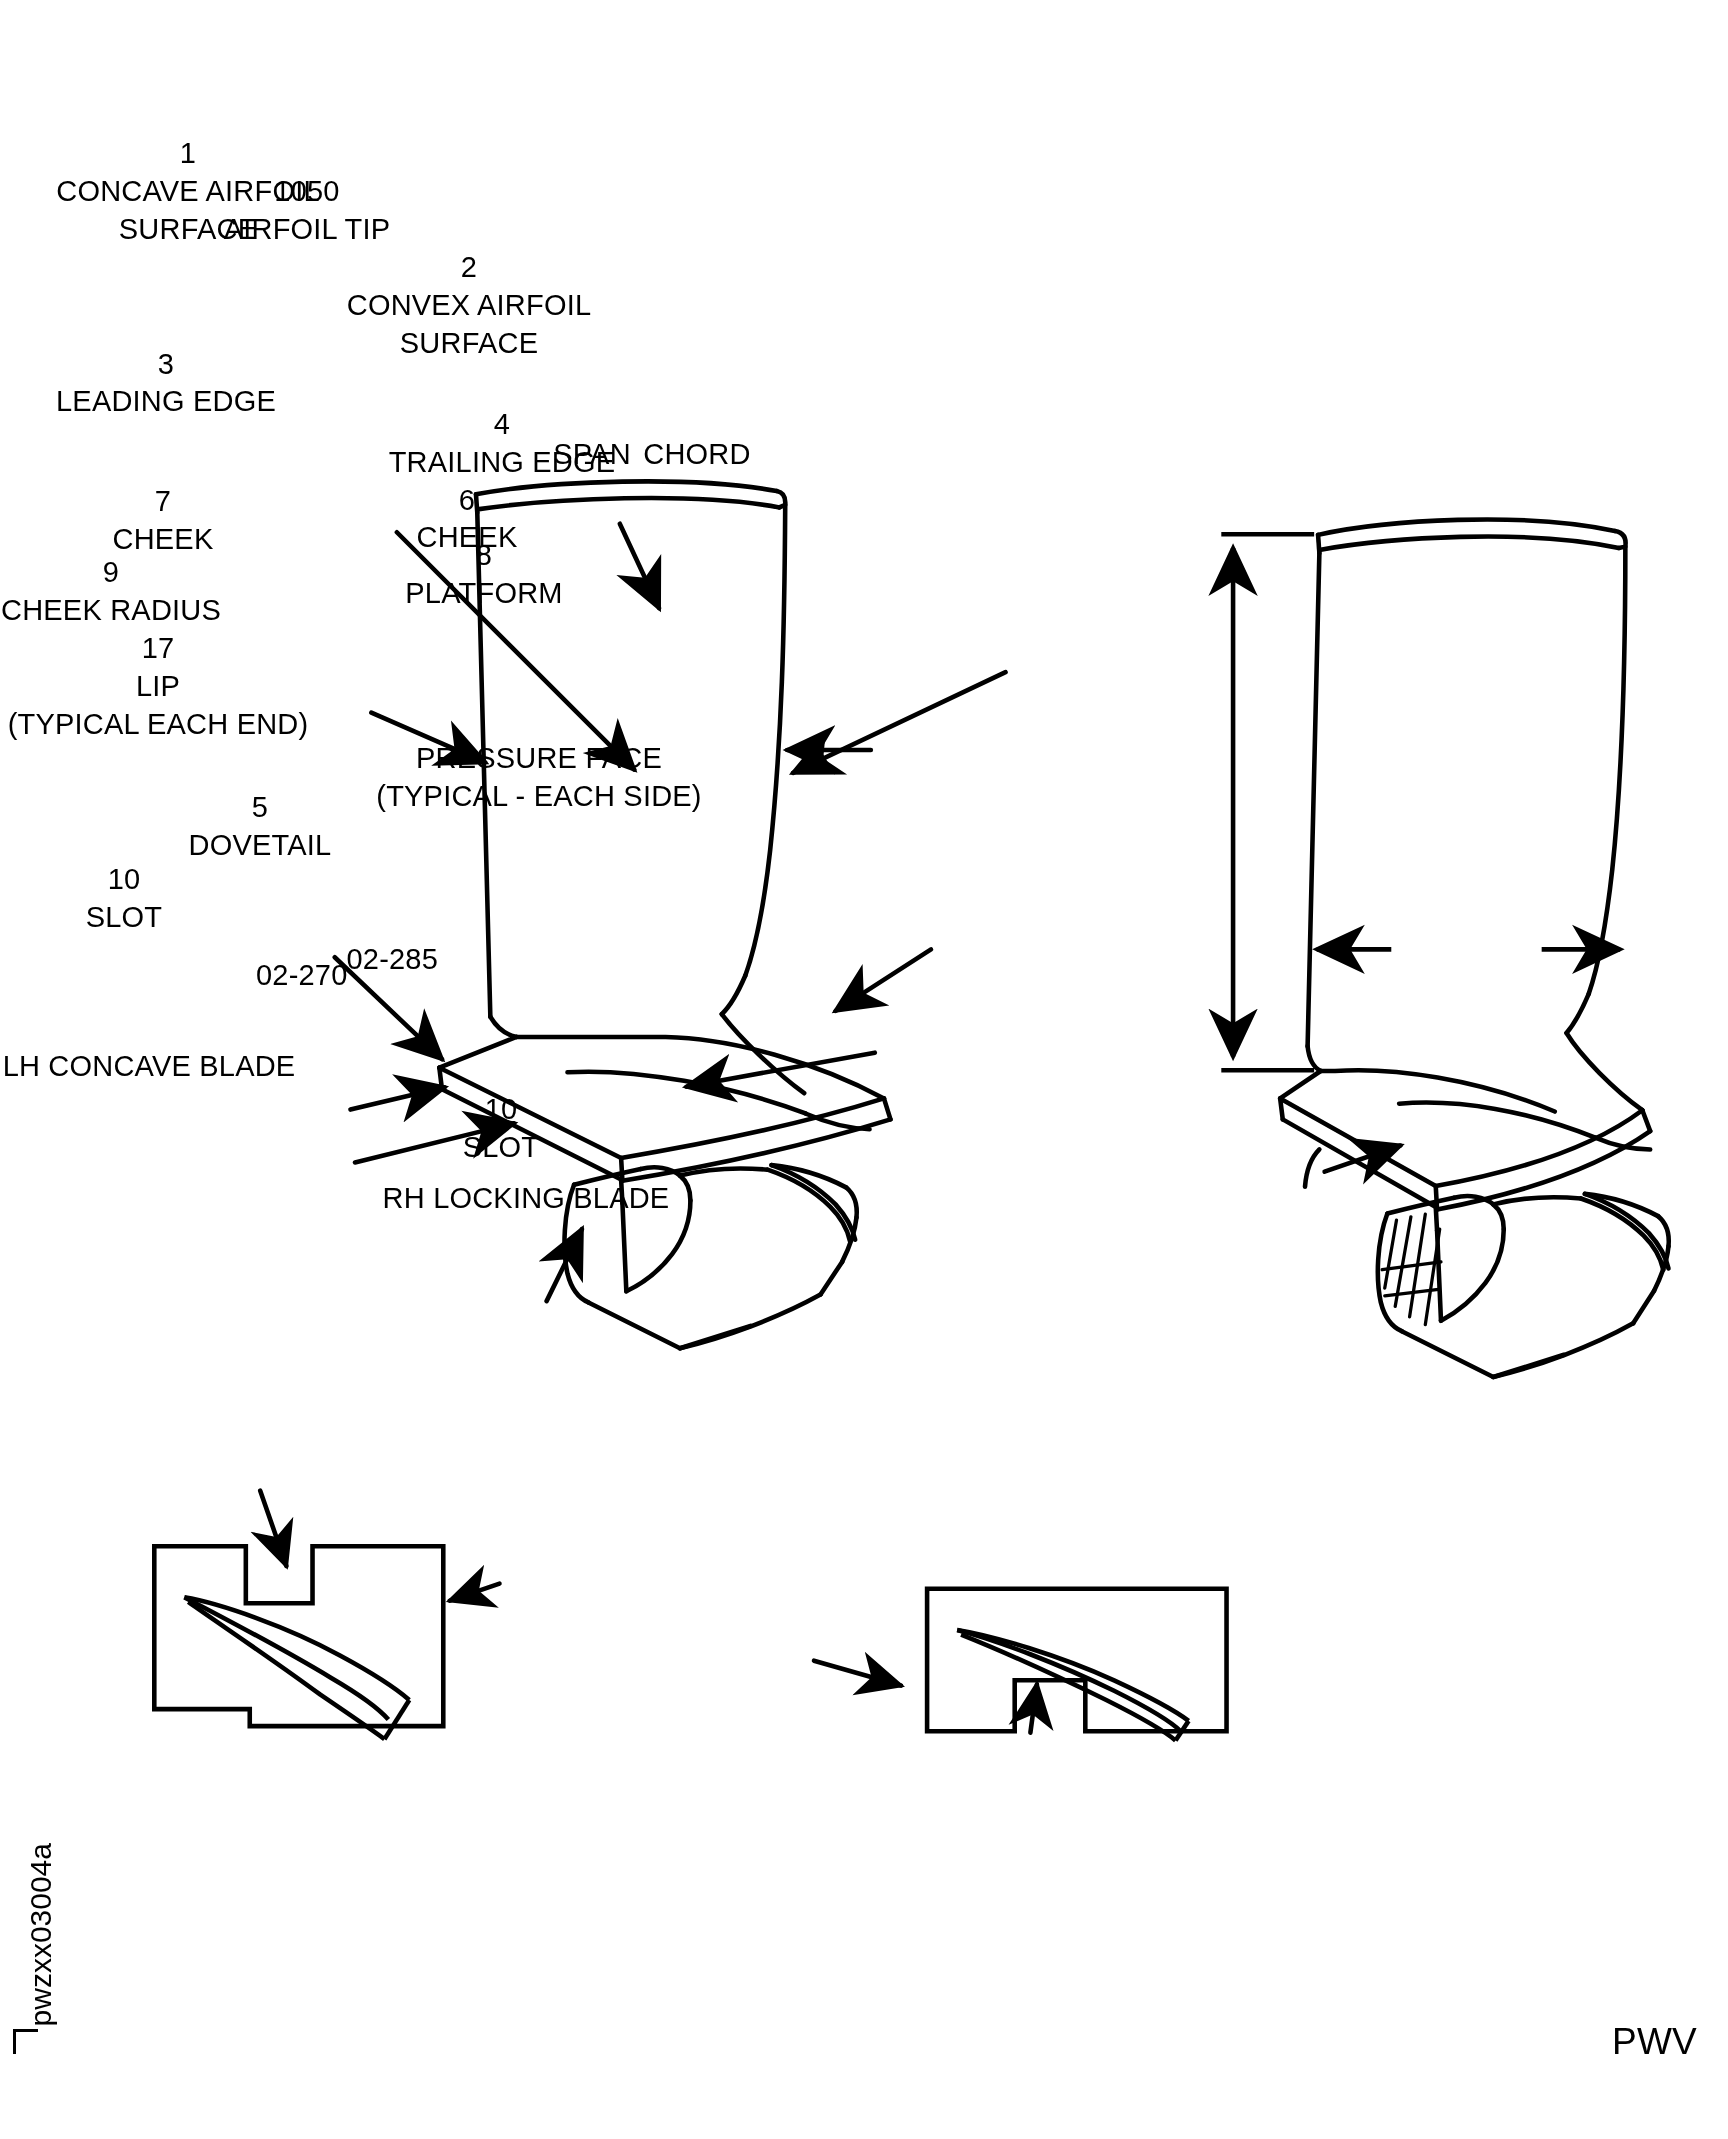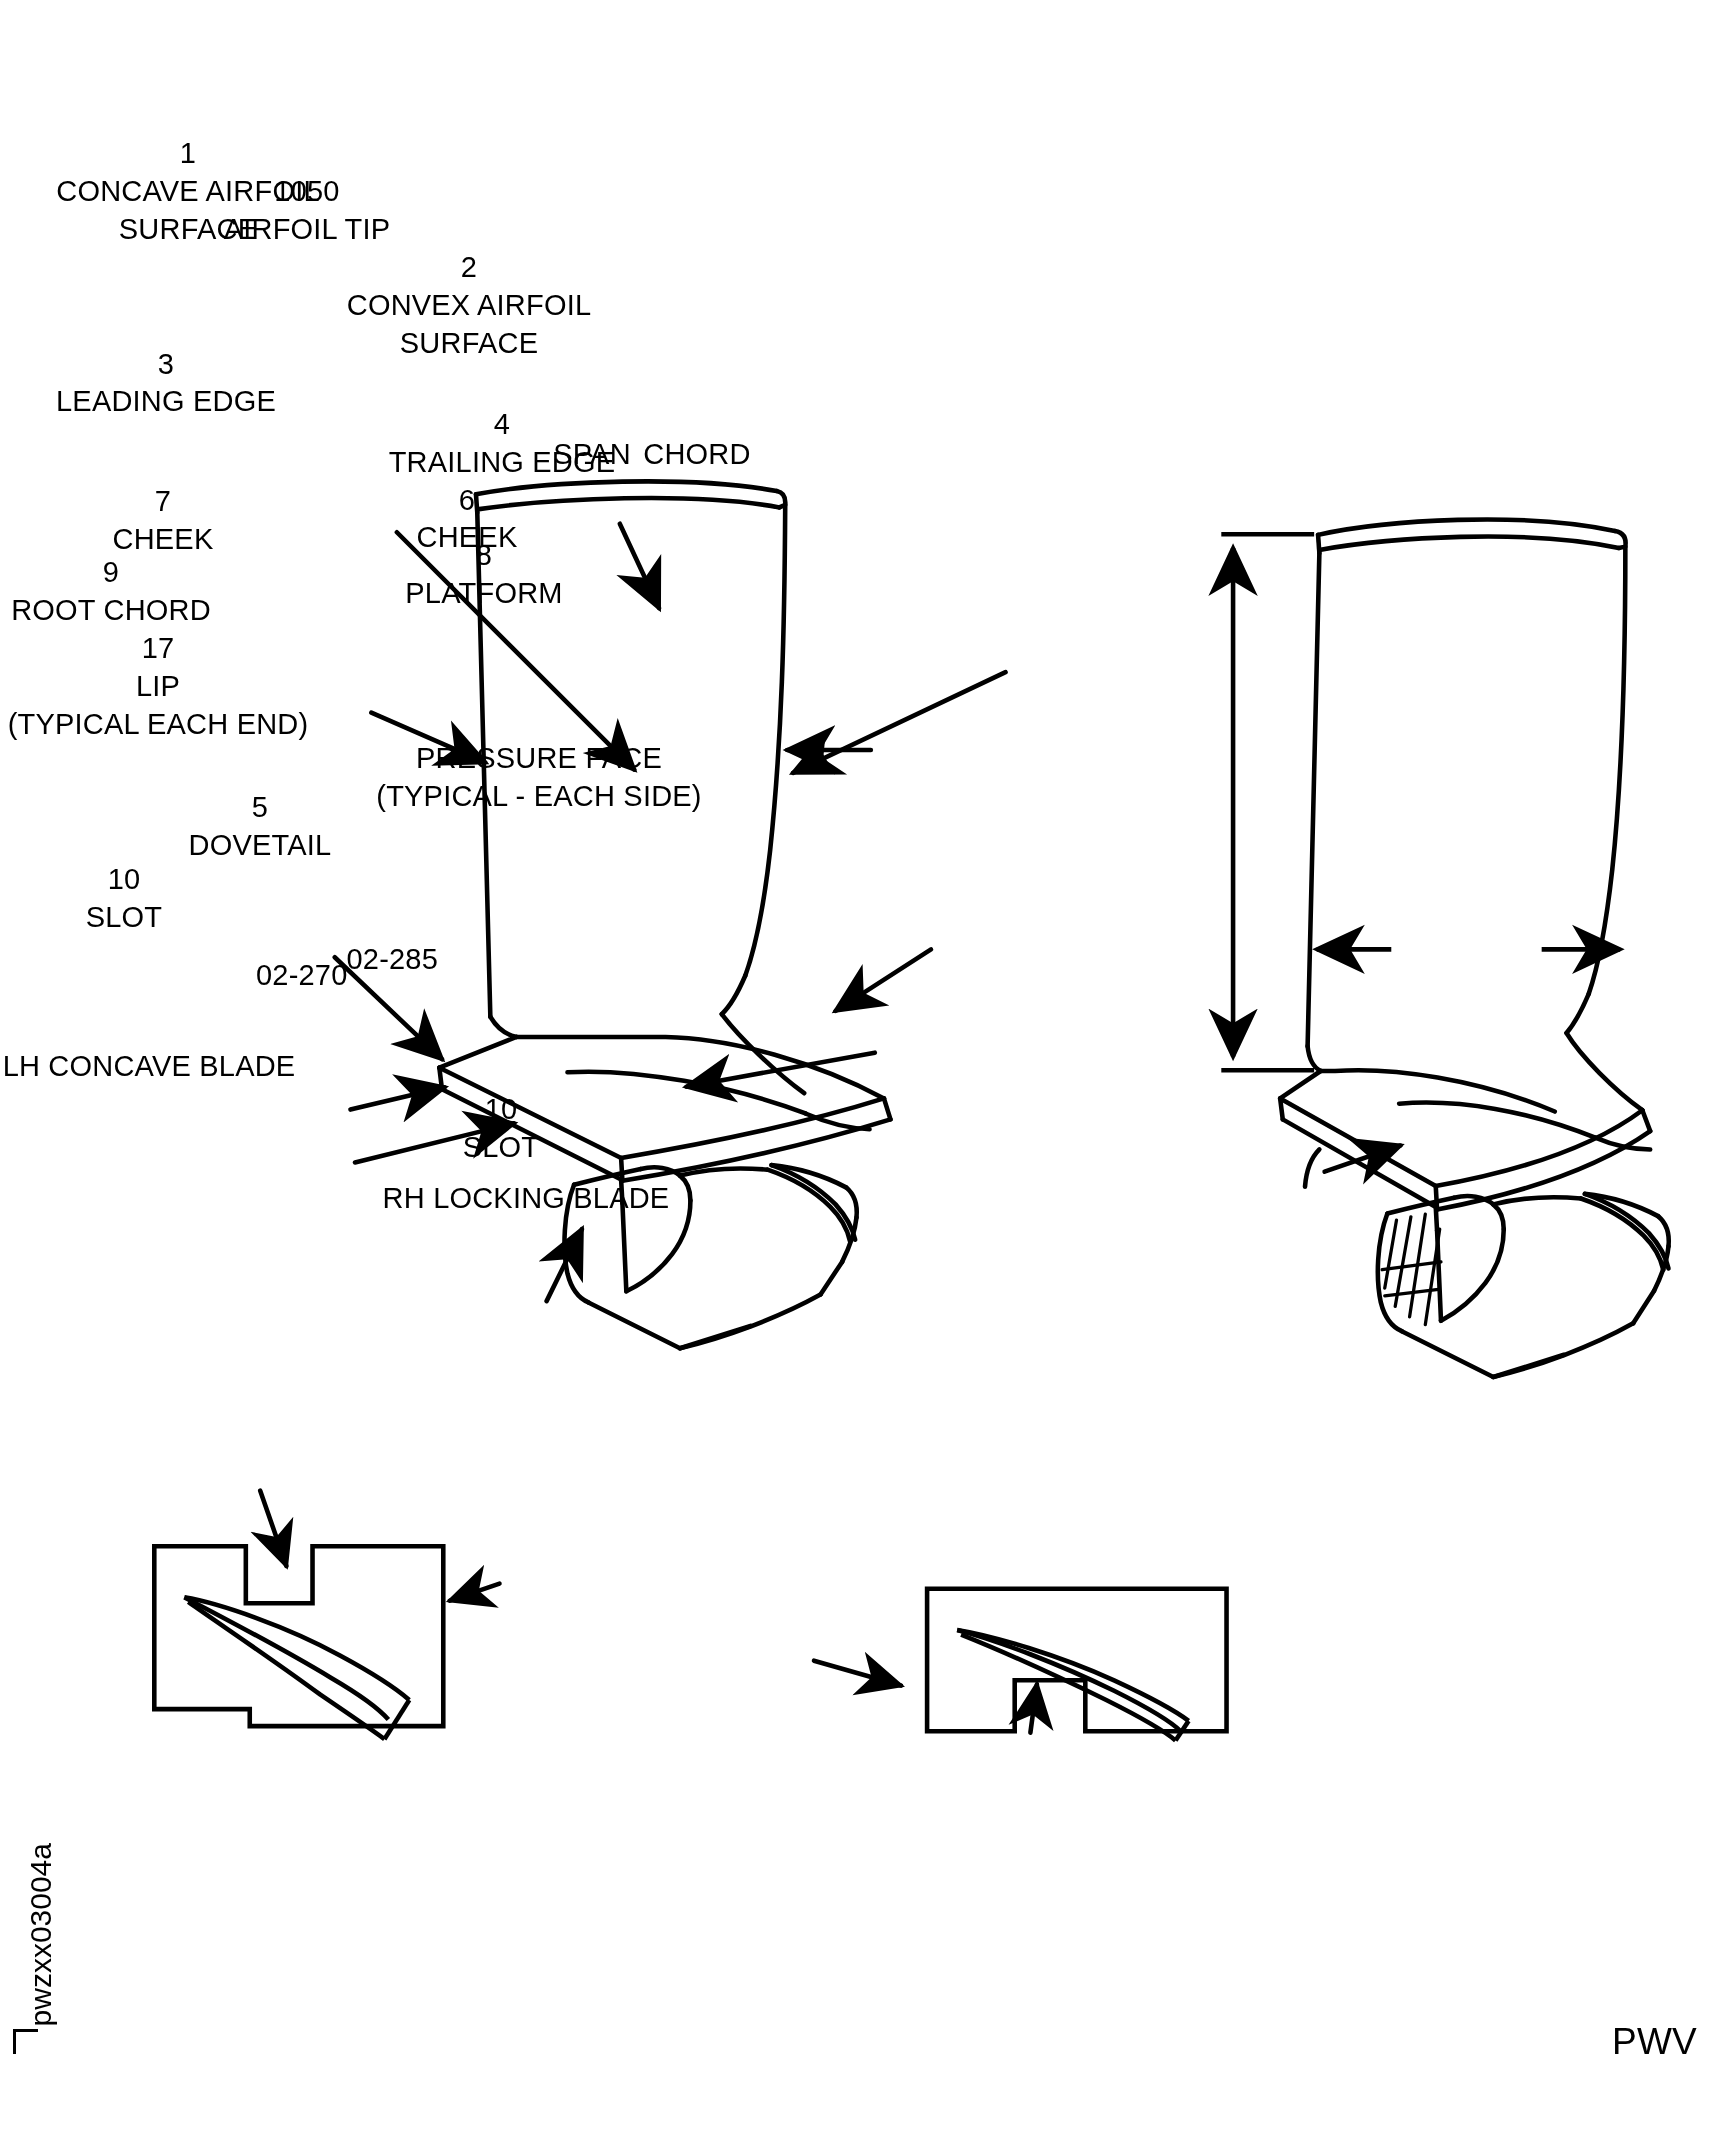--- a/index.html
+++ b/index.html
@@ -267,21 +267,21 @@
   <div class="lbl ctr" style="left:163px; top:482px;">7</div>
   <div class="lbl ctr" style="left:163px; top:520px;">CHEEK</div>
 
   <div class="lbl ctr" style="left:467px; top:481px;">6</div>
   <div class="lbl ctr" style="left:467px; top:518px;">CHEEK</div>
 
   <div class="lbl ctr" style="left:484px; top:536px;">8</div>
   <div class="lbl ctr" style="left:484px; top:574px;">PLATFORM</div>
 
   <div class="lbl ctr" style="left:111px; top:553px;">9</div>
-  <div class="lbl ctr" style="left:111px; top:591px;">ROOT CHORD</div>
+  <div class="lbl ctr" style="left:111px; top:591px;">CHEEK RADIUS</div>
 
   <div class="lbl ctr" style="left:158px; top:629px;">17</div>
   <div class="lbl ctr" style="left:158px; top:667px;">LIP</div>
   <div class="lbl ctr" style="left:158px; top:705px;">(TYPICAL EACH END)</div>
 
   <div class="lbl ctr" style="left:539px; top:739px;">PRESSURE FACE</div>
   <div class="lbl ctr" style="left:539px; top:777px;">(TYPICAL - EACH SIDE)</div>
 
   <div class="lbl ctr" style="left:260px; top:788px;">5</div>
   <div class="lbl ctr" style="left:260px; top:826px;">DOVETAIL</div>

